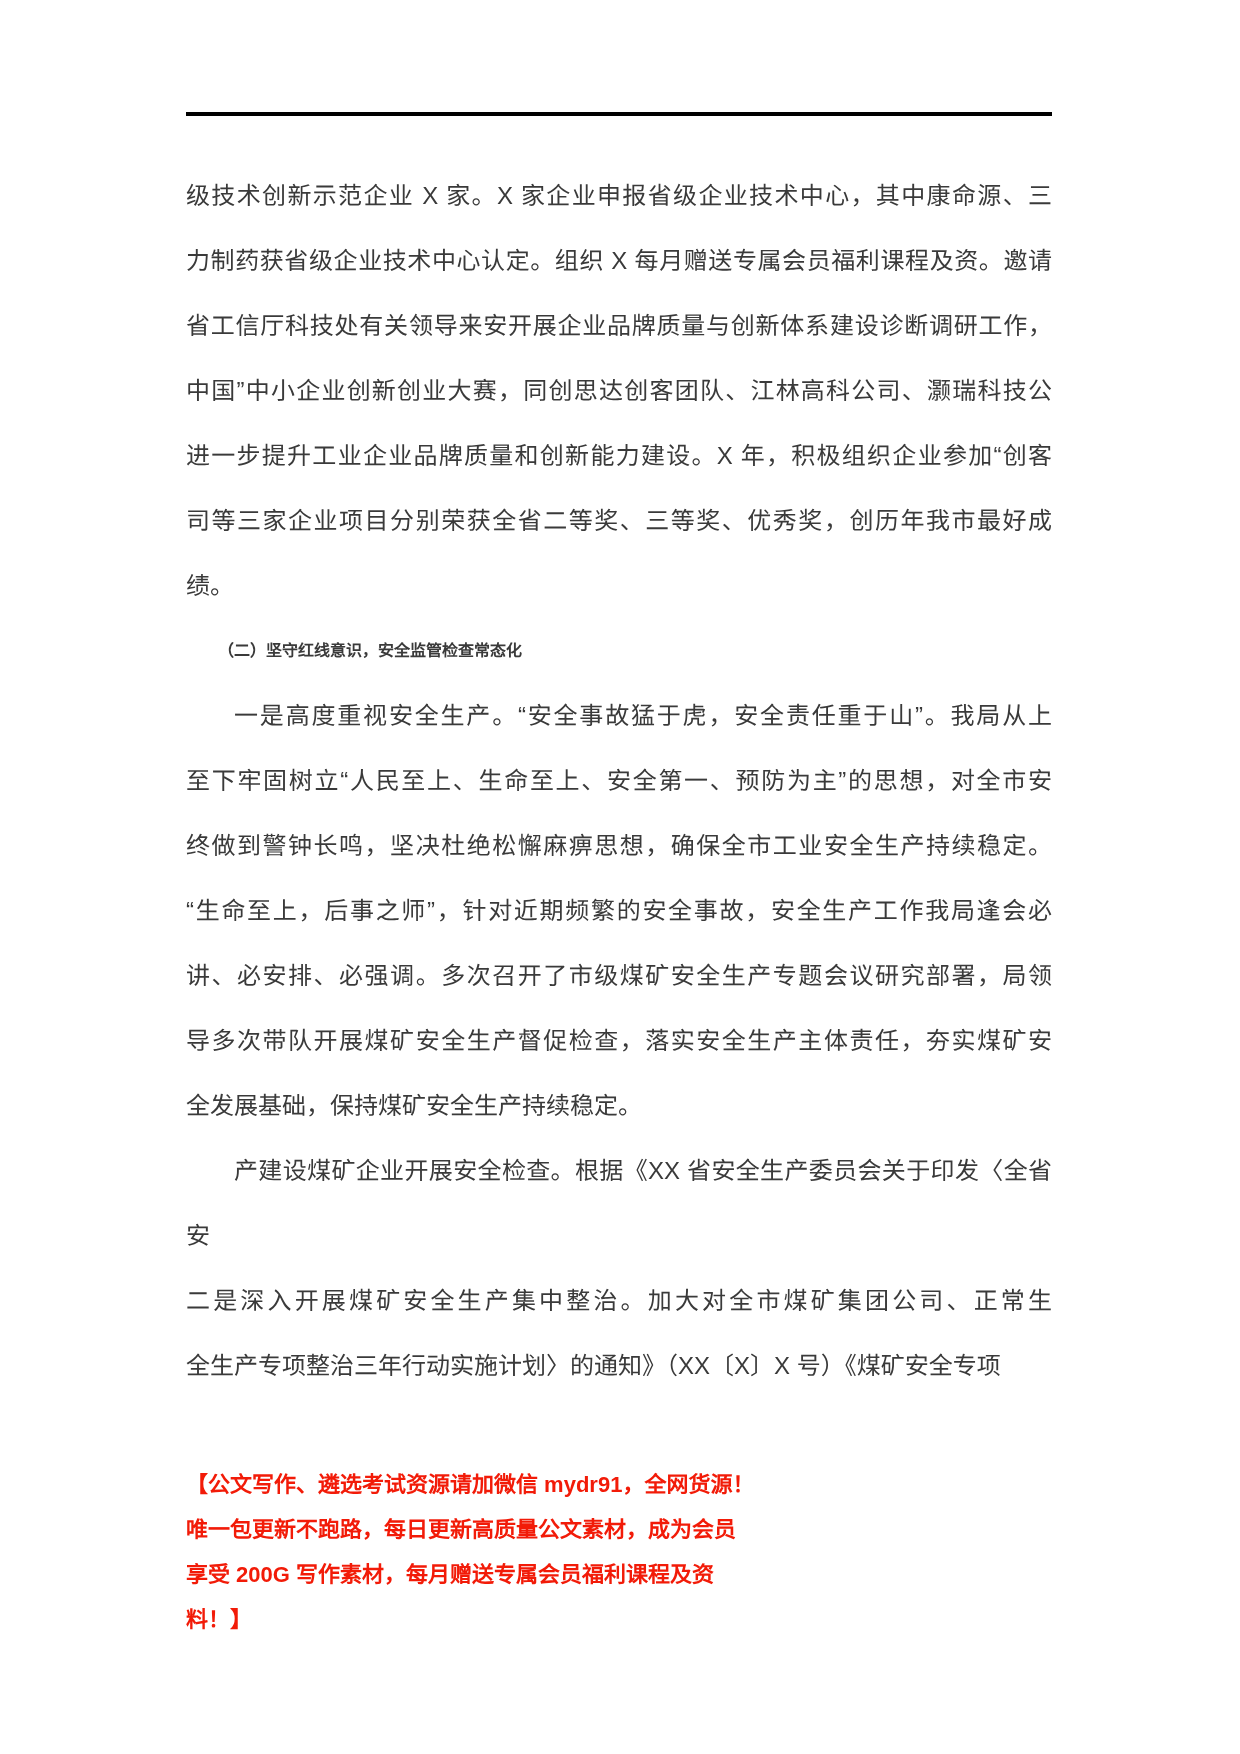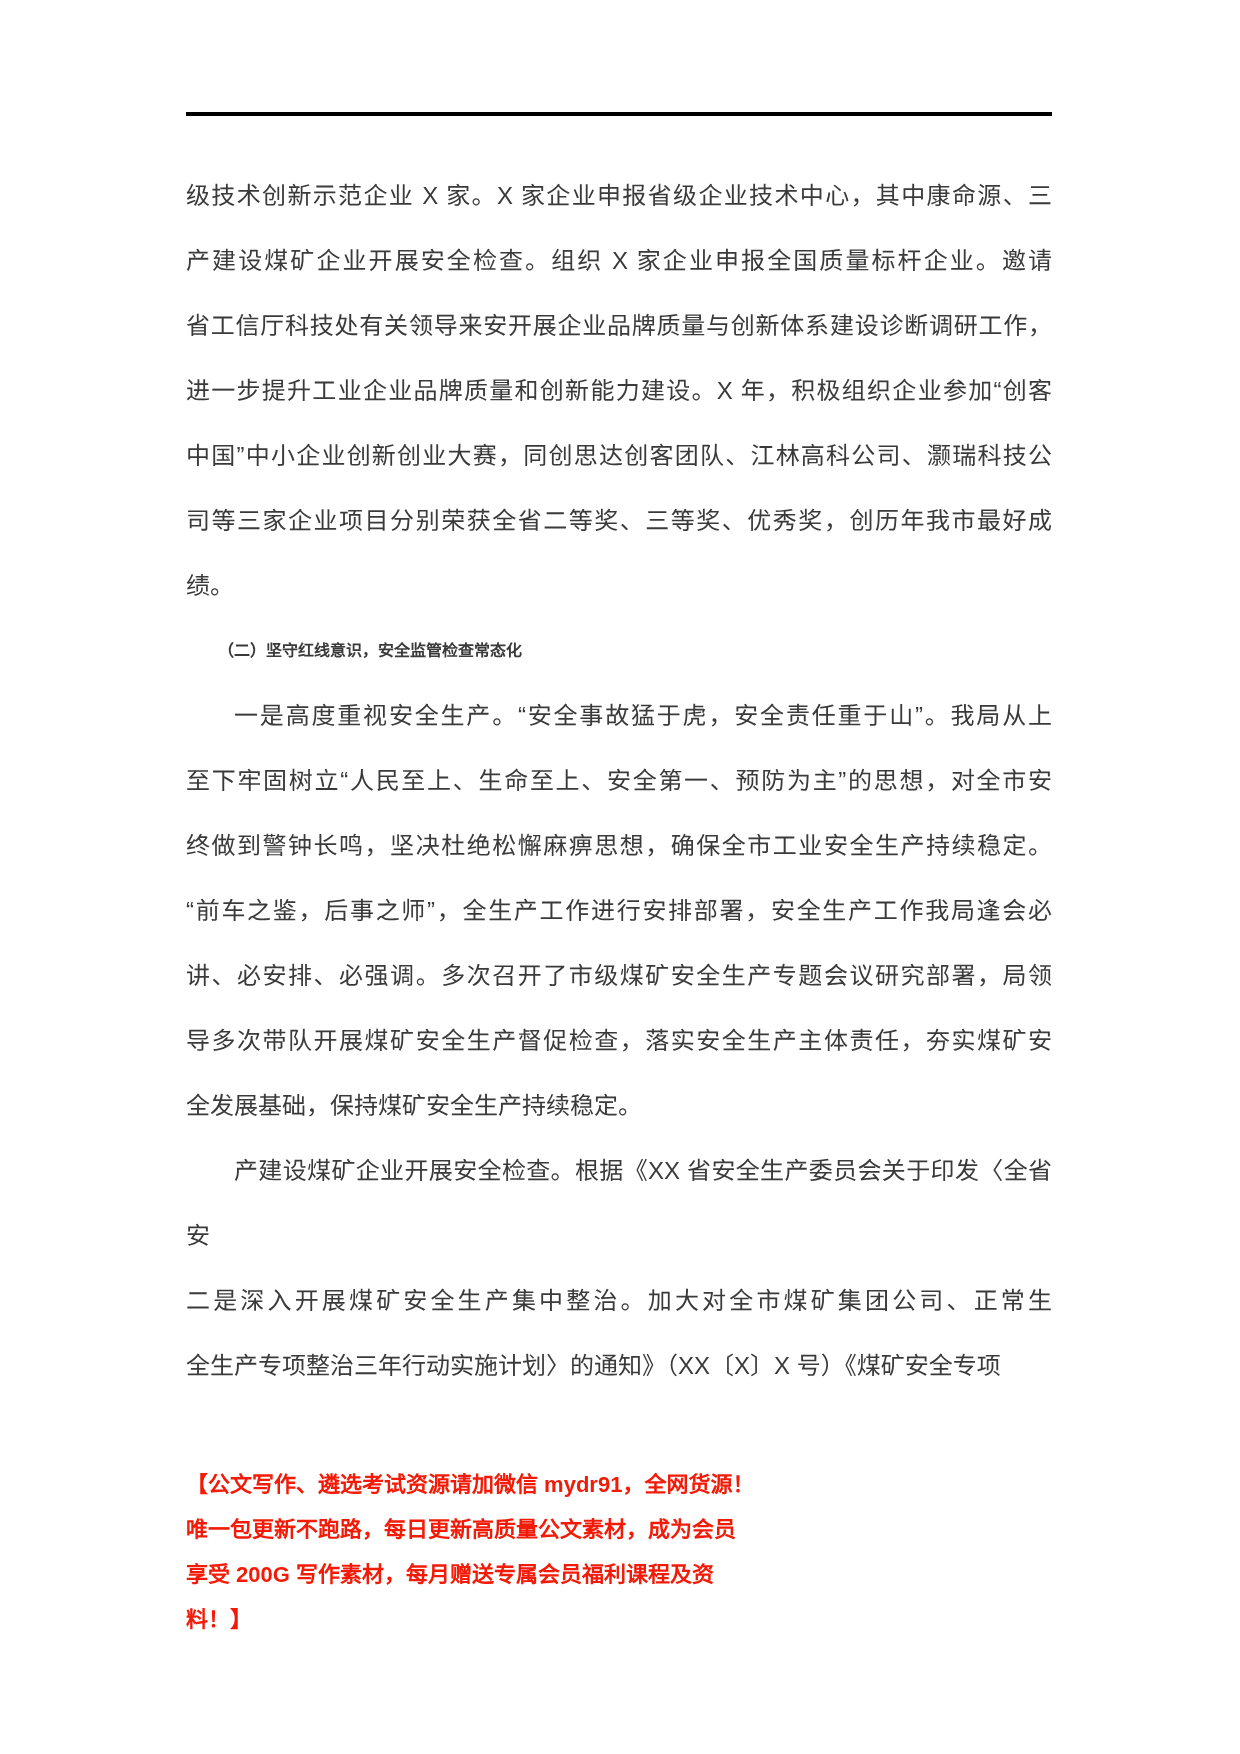--- a/index.html
+++ b/index.html
@@ -50,35 +50,35 @@
 <body>
 
 <div class="page">
 
   <div class="header-rule"></div>
 
   <div class="doc">
 
     <div class="para body-para">
         <div class="tline">级技术创新示范企业 X 家。X 家企业申报省级企业技术中心，其中康命源、三</div>
-        <div class="tline">产建设煤矿企业开展安全检查。组织 X 家企业申报全国质量标杆企业。邀请</div>
+        <div class="tline">力制药获省级企业技术中心认定。组织 X 每月赠送专属会员福利课程及资。邀请</div>
         <div class="tline">省工信厅科技处有关领导来安开展企业品牌质量与创新体系建设诊断调研工作，</div>
+        <div class="tline">中国”中小企业创新创业大赛，同创思达创客团队、江林高科公司、灏瑞科技公</div>
         <div class="tline">进一步提升工业企业品牌质量和创新能力建设。X 年，积极组织企业参加“创客</div>
-        <div class="tline">中国”中小企业创新创业大赛，同创思达创客团队、江林高科公司、灏瑞科技公</div>
         <div class="tline">司等三家企业项目分别荣获全省二等奖、三等奖、优秀奖，创历年我市最好成</div>
         <div class="tline last">绩。</div>
       </div>
 
     <h3 class="heading">（二）坚守红线意识，安全监管检查常态化</h3>
 
     <div class="para body-para indent">
         <div class="tline">一是高度重视安全生产。“安全事故猛于虎，安全责任重于山”。我局从上</div>
         <div class="tline">至下牢固树立“人民至上、生命至上、安全第一、预防为主”的思想，对全市安</div>
         <div class="tline">终做到警钟长鸣，坚决杜绝松懈麻痹思想，确保全市工业安全生产持续稳定。</div>
-        <div class="tline">“前车之鉴，后事之师”，全生产工作进行安排部署，安全生产工作我局逢会必</div>
+        <div class="tline">“生命至上，后事之师”，针对近期频繁的安全事故，安全生产工作我局逢会必</div>
         <div class="tline">讲、必安排、必强调。多次召开了市级煤矿安全生产专题会议研究部署，局领</div>
         <div class="tline">导多次带队开展煤矿安全生产督促检查，落实安全生产主体责任，夯实煤矿安</div>
         <div class="tline last">全发展基础，保持煤矿安全生产持续稳定。</div>
       </div>
 
     <div class="para body-para indent">
         <div class="tline">产建设煤矿企业开展安全检查。根据《XX 省安全生产委员会关于印发〈全省安</div>
         <div class="tline">二是深入开展煤矿安全生产集中整治。加大对全市煤矿集团公司、正常生</div>
         <div class="tline last">全生产专项整治三年行动实施计划〉的通知》（XX〔X〕X 号）《煤矿安全专项</div>
       </div>

